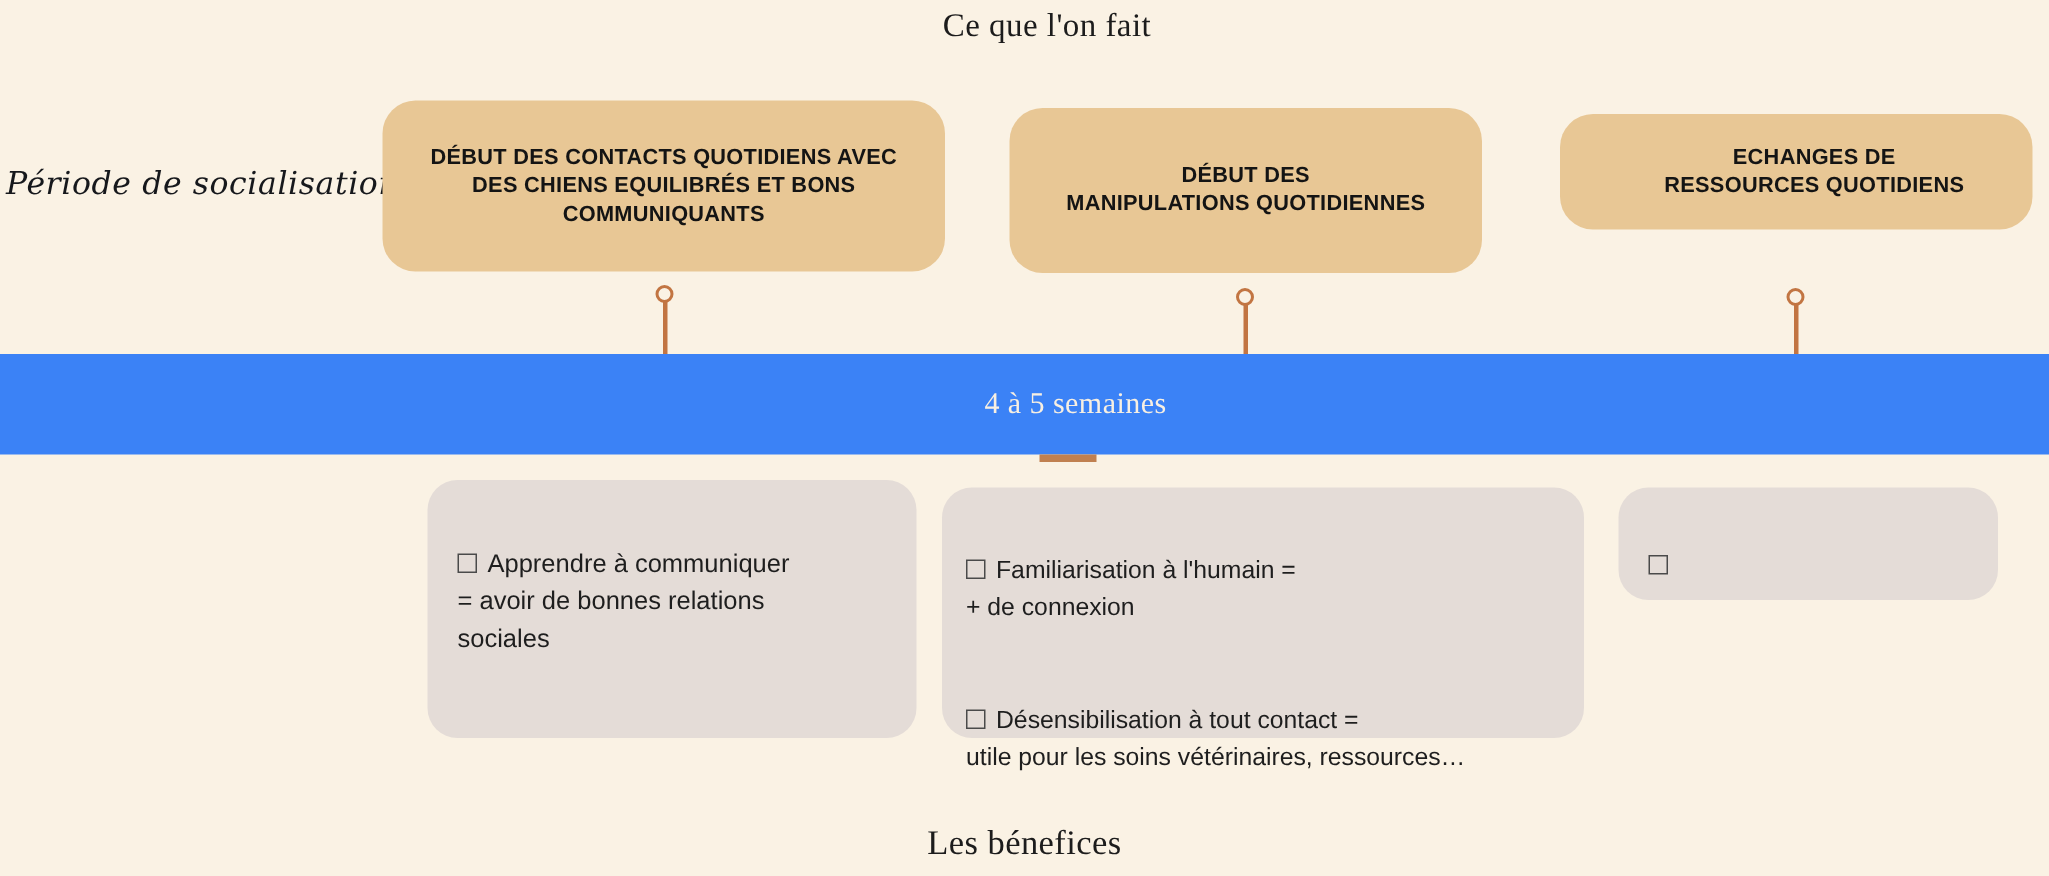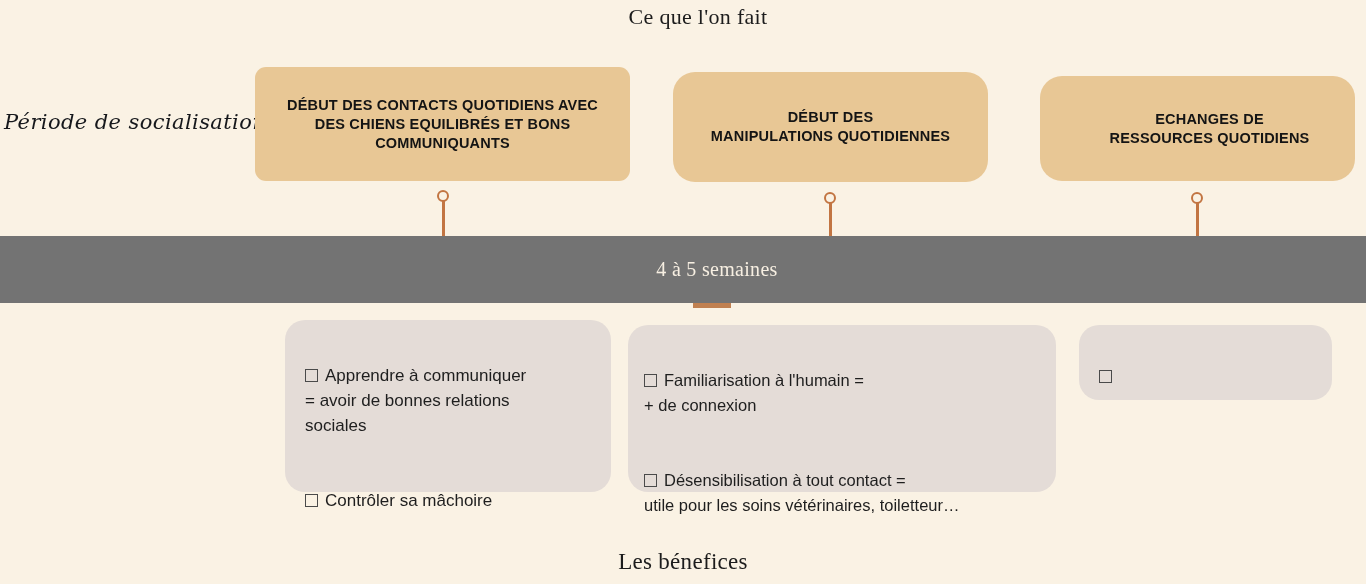--- a/index.html
+++ b/index.html
@@ -65,23 +65,23 @@
     padding: 10px 16px;
   }
   .action-box .txt {
     font-family: "Liberation Sans", sans-serif;
     font-weight: bold;
     font-size: 14.5px;
     line-height: 19px;
     color: #141414;
     letter-spacing: 0.2px;
   }
-  #action-0 { left: 255px; top: 67px;  width: 375px; height: 114px; border-radius: 11px; }
+  #action-0 { left: 255px; top: 67px;  width: 375px; height: 114px; }
   #action-1 { left: 673px; top: 72px;  width: 315px; height: 110px; }
-  #action-2 { left: 1040px; top: 76px; width: 315px; height: 105px; padding-left: 40px; }
+  #action-2 { left: 1040px; top: 76px; width: 315px; height: 77px; padding-left: 40px; }
 
   
   .pin {
     position: absolute;
     width: 14px;
   }
   .pin .head {
     position: absolute;
     left: 0; top: 0;
     width: 12px; height: 12px;
@@ -100,21 +100,21 @@
   #pin-1 { left: 824px; top: 192px; }
   #pin-1 .stem { height: 46px; }
   #pin-2 { left: 1191px; top: 192px; }
   #pin-2 .stem { height: 46px; }
 
   
   .timeline-bar {
     position: absolute;
     left: 0; top: 236px;
     width: 1366px; height: 67px;
-    background: #737373;
+    background: #3b82f6;
     display: flex;
     align-items: center;
     justify-content: center;
   }
   .timeline-bar .duration {
     font-family: "Liberation Serif", serif;
     font-size: 20px;
     color: #f7efe2;
     letter-spacing: 0.3px;
     margin-left: 68px;
@@ -195,33 +195,30 @@
     <span class="duration">4 à 5 semaines</span>
   </div>
   <div class="bar-tab"></div>
 
   <div class="benefit-box" id="benefit-0">
     <div class="benefit-item">
       <span class="cb"></span><span>Apprendre à communiquer
 = avoir de bonnes relations
 sociales</span>
     </div>
-    <div class="benefit-item">
-      <span class="cb"></span><span>Contrôler sa mâchoire</span>
-    </div>
   </div>
 
   <div class="benefit-box" id="benefit-1">
     <div class="benefit-item">
       <span class="cb"></span><span>Familiarisation à l'humain =
 + de connexion</span>
     </div>
     <div class="benefit-item">
       <span class="cb"></span><span>Désensibilisation à tout contact =
-utile pour les soins vétérinaires, toiletteur…</span>
+utile pour les soins vétérinaires, ressources…</span>
     </div>
   </div>
 
   <div class="benefit-box" id="benefit-2">
     <div class="benefit-item">
       <span class="cb"></span>
     </div>
   </div>
 
   <div class="heading-bottom">Les bénefices</div>

